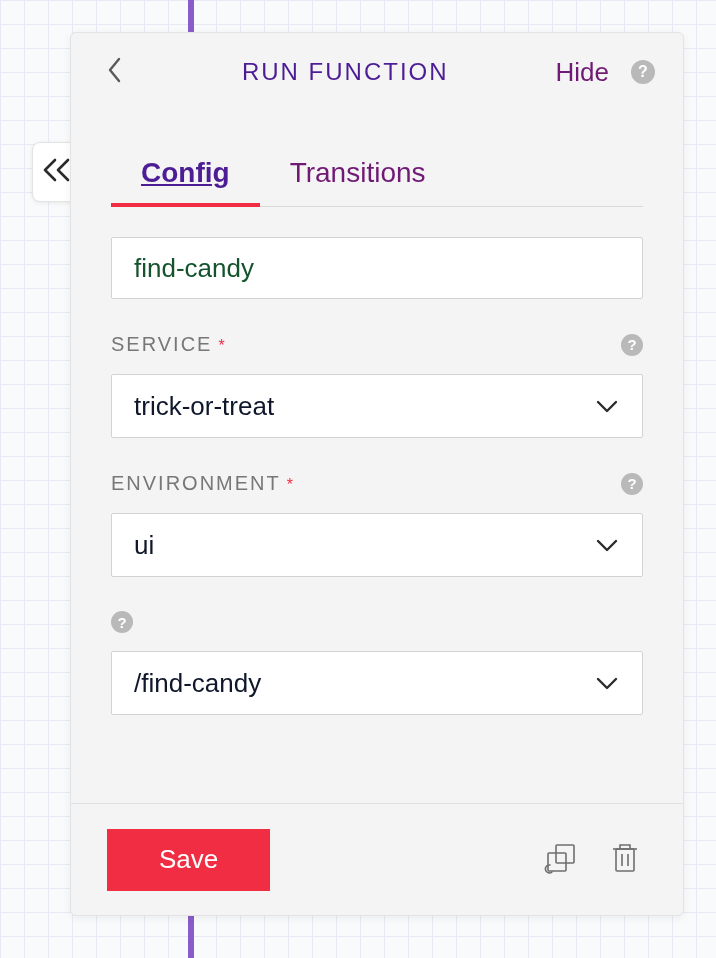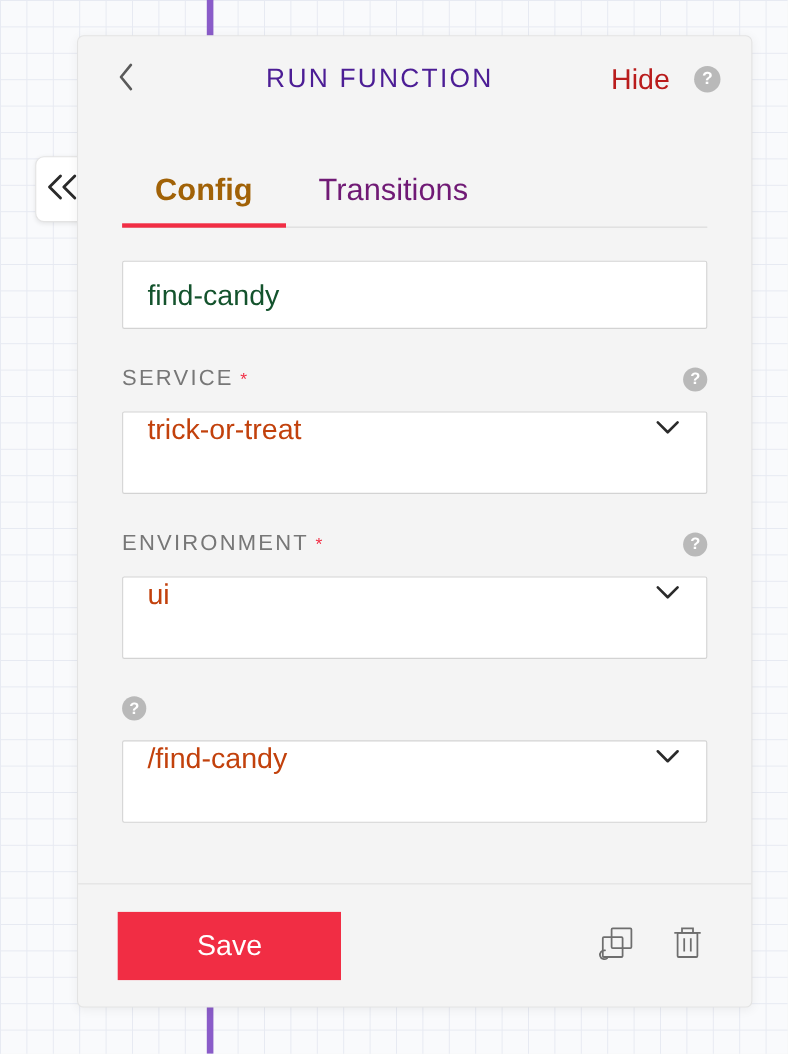--- a/index.html
+++ b/index.html
@@ -62,21 +62,21 @@
   .back-btn { cursor: pointer; display:flex; align-items:center; justify-content:center; width: 40px; height:40px;}
   .back-btn svg { width: 20px; height: 30px; stroke: #5a5a5a; stroke-width: 2.4; fill: none; }
   .header-title {
     flex: 1;
     text-align: center;
     font-size: 24px;
     letter-spacing: 2px;
     color: #4c1d95;
     font-weight: 400;
   }
-  .hide-link { color: #b91c1c; font-size: 26px; font-weight: 500; cursor: pointer; margin-right: 10px;}
+  .hide-link { color: #701a75; font-size: 26px; font-weight: 500; cursor: pointer; margin-right: 10px;}
   .help-circle {
     width: 24px; height: 24px; border-radius: 50%;
     background: #b9b9b9; color: #fff; font-weight: 700;
     display: inline-flex; align-items:center; justify-content:center;
     font-size: 16px;
   }
   .panel-body {
     flex: 1;
     overflow: hidden;
     position: relative;
@@ -98,23 +98,24 @@
   .tab {
     padding: 10px 30px 14px 30px;
     font-size: 28px;
     color: #701a75;
     cursor: pointer;
     border-bottom: 4px solid transparent;
     margin-bottom: -1px;
     font-weight: 500;
   }
   .tab.active {
-    color: #a16207;
+    color: #4c1d95;
     font-weight: 700;
     border-bottom-color: #f12d44;
+    text-decoration: underline;
   }
   .text-input {
     width: 100%;
     height: 62px;
     border: 1px solid #d3d3d3;
     background: #ffffff;
     padding: 0 22px;
     font-size: 26px;
     color: #14532d;
     outline: none;
@@ -130,27 +131,28 @@
   .field-label {
     font-size: 20px;
     letter-spacing: 2px;
     color: #777;
     text-transform: uppercase;
     margin-top: 30px;
   }
   .req-star { color: #f12d44; margin-left: 6px; }
   .select-box {
     width: 100%;
-    height: 75px;
+    height: 64px;
     border: 1px solid #d3d3d3;
     background: #ffffff;
     padding: 0 22px;
     font-size: 26px;
-    color: #c2410c;
-    display: flex;
+    color: #0f172a;
+    display: flex;
+    align-items: center;
     justify-content: space-between;
     cursor: pointer;
     border-radius: 2px;
     margin-bottom: 34px;
   }
   .chev-down { width: 26px; height: 26px; }
   .chev-down svg { width: 100%; height: 100%; stroke: #2b2b2b; stroke-width: 2.4; fill:none;}
   .panel-footer {
     height: 112px;
     border-top: 1px solid #e0e0e0;
@@ -158,21 +160,21 @@
     align-items: center;
     padding: 0 36px;
     gap: 20px;
   }
   .save-btn {
     background: #f12d44;
     color: #fff;
     border: none;
     font-size: 26px;
     font-weight: 500;
-    padding: 0 72px;
+    padding: 0 52px;
     height: 62px;
     cursor: pointer;
   }
   .footer-spacer { flex: 1; }
   .icon-btn { cursor: pointer; display:flex; align-items:center; justify-content:center; width:44px; height:44px; }
   .icon-btn svg { width: 34px; height: 34px; stroke: #6e6e6e; fill: none; stroke-width: 1.6; }
   .help-circle.small { width:22px; height:22px; font-size:15px; }
 </style>
 </head>
 <body>

